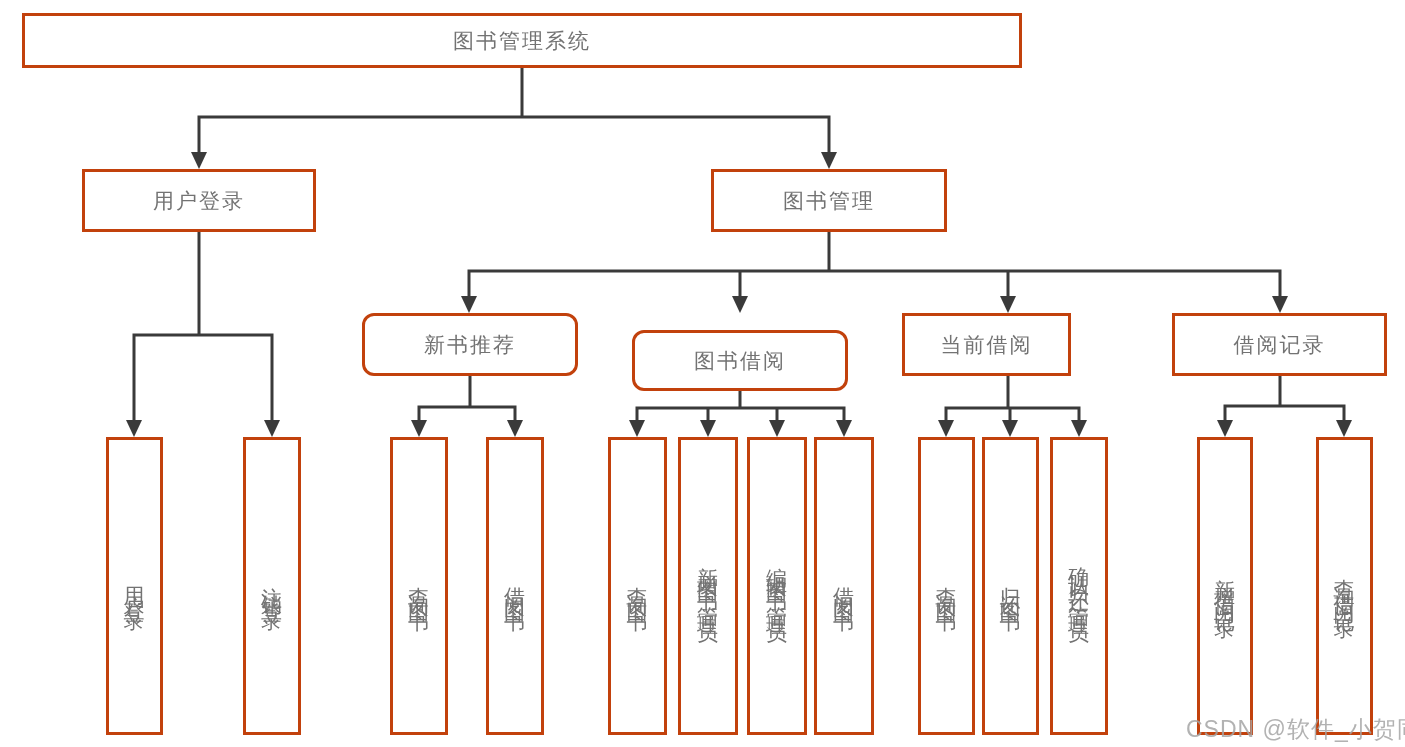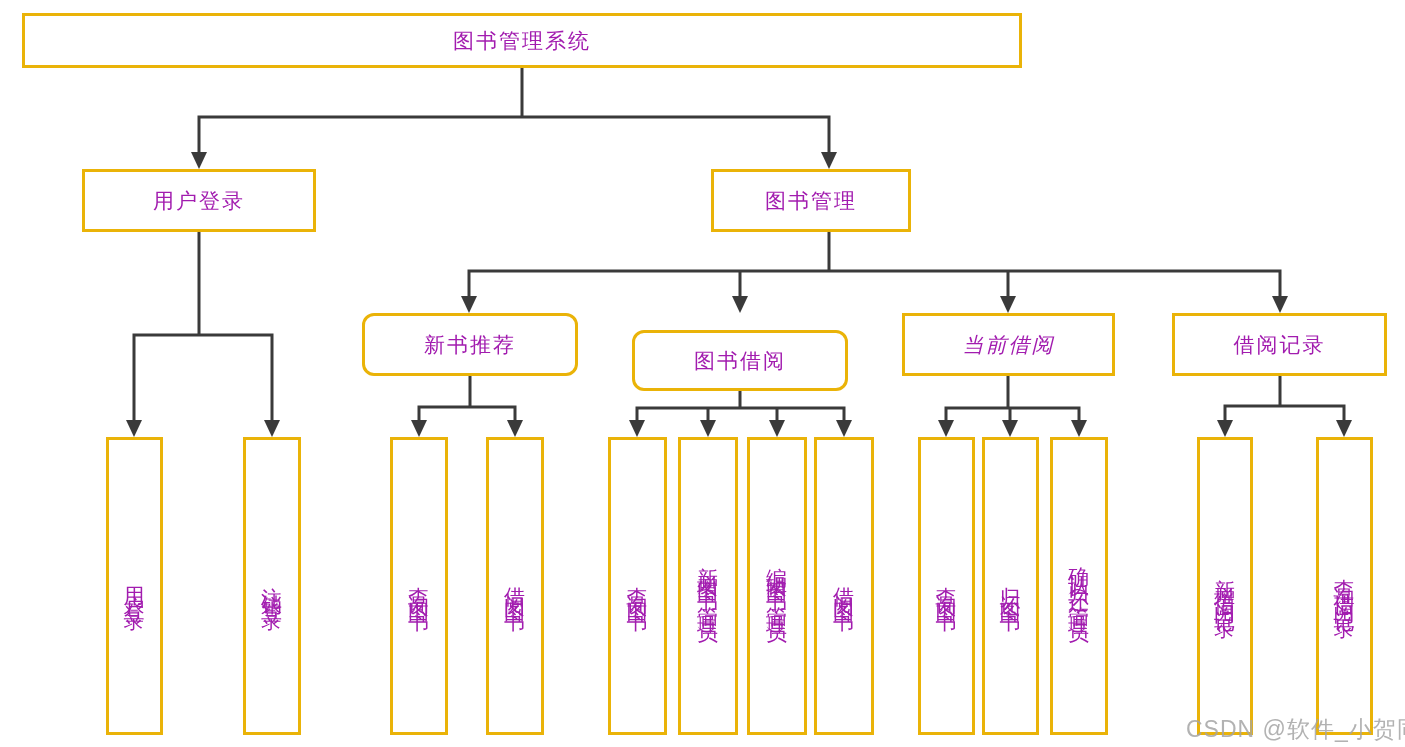--- a/index.html
+++ b/index.html
@@ -18,25 +18,25 @@
   #connectors {
     position: absolute;
     left: 0; top: 0;
     width: 1405px; height: 747px;
     z-index: 1;
   }
   .node {
     position: absolute;
     box-sizing: border-box;
     background: #ffffff;
-    border: 3px solid #eab308;
+    border: 3px solid #c2410c;
     display: flex;
     align-items: center;
     justify-content: center;
-    color: #a21caf;
+    color: #737373;
     z-index: 2;
   }
   .hnode {
     font-size: 21px;
     letter-spacing: 2px;
   }
   .vnode {
     font-size: 21px;
   }
   .vnode .vtext {
@@ -103,25 +103,25 @@
       <path d="M1071 420 L1087 420 L1079 437 Z"></path>
 
       <path d="M1217 420 L1233 420 L1225 437 Z"></path>
       <path d="M1336 420 L1352 420 L1344 437 Z"></path>
     </g>
   </svg>
 
   <div class="node hnode" style="left:22px; top:13px; width:1000px; height:55px;">图书管理系统</div>
 
   <div class="node hnode" style="left:82px; top:169px; width:234px; height:63px;">用户登录</div>
-  <div class="node hnode" style="left:711px; top:169px; width:200px; height:63px;">图书管理</div>
+  <div class="node hnode" style="left:711px; top:169px; width:236px; height:63px;">图书管理</div>
 
   <div class="node hnode" style="left:362px; top:313px; width:216px; height:63px;border-radius:12px;">新书推荐</div>
   <div class="node hnode" style="left:632px; top:330px; width:216px; height:61px;border-radius:12px;">图书借阅</div>
-  <div class="node hnode" style="left:902px; top:313px; width:213px; height:63px;font-style:italic;">当前借阅</div>
+  <div class="node hnode" style="left:902px; top:313px; width:169px; height:63px;">当前借阅</div>
   <div class="node hnode" style="left:1172px; top:313px; width:215px; height:63px;">借阅记录</div>
 
   <div class="node vnode" style="left:106px; top:437px; width:57px; height:298px;">
     <span class="vtext">用户登录</span>
   </div>
   <div class="node vnode" style="left:243px; top:437px; width:58px; height:298px;">
     <span class="vtext">注销登录</span>
   </div>
 
   <div class="node vnode" style="left:390px; top:437px; width:58px; height:298px;">

